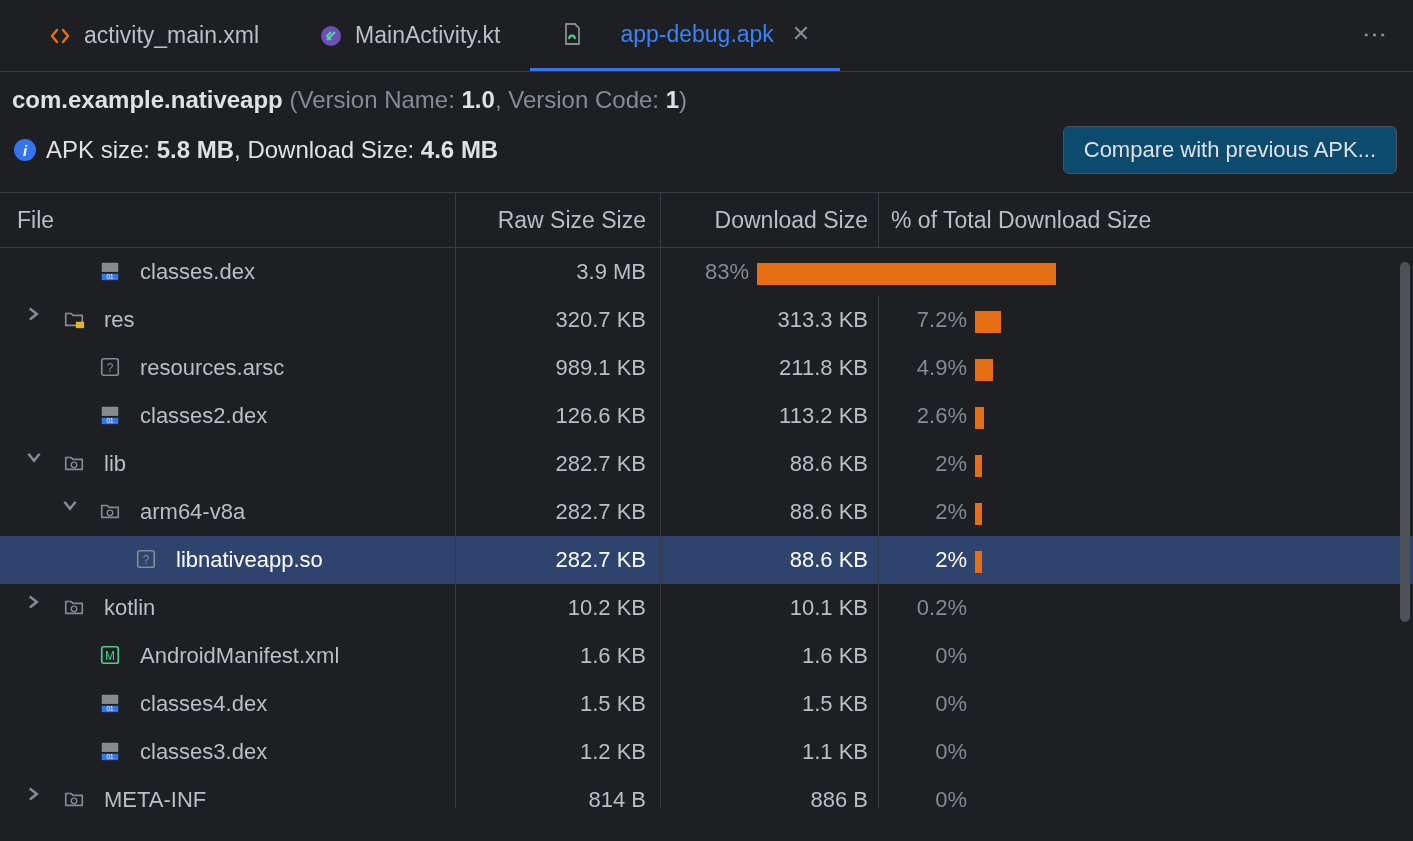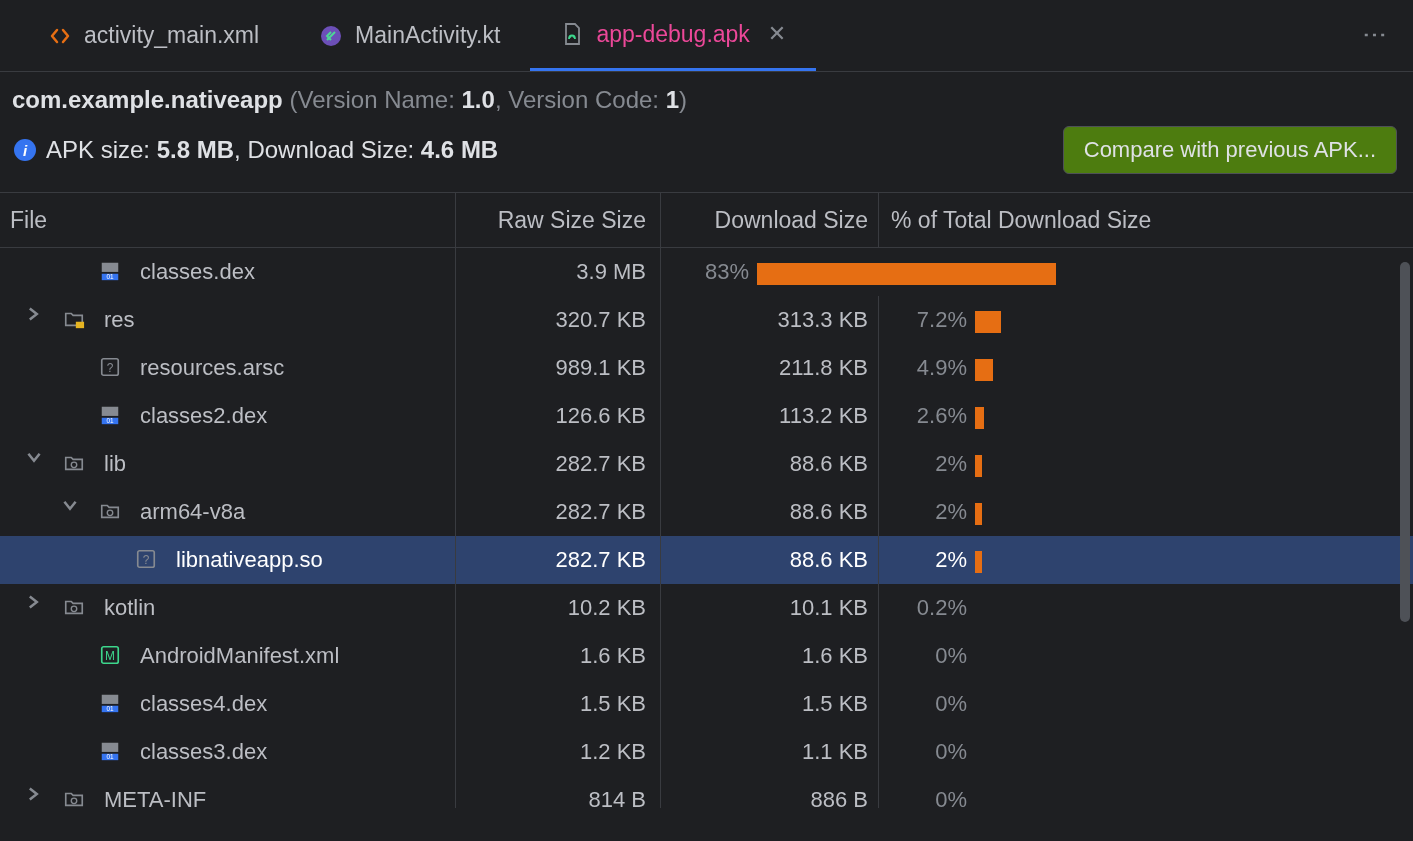--- a/index.html
+++ b/index.html
@@ -32,21 +32,21 @@
     }
     .tab.active {
       border-bottom: 3px solid #3574f0;
     }
     .tab-close {
       color: #868a91;
       font-size: 22px;
       margin-left: 6px;
     }
     .tab-label { font-size: 23px; color: #bcbec4; }
-    .tab.active .tab-label { color: #ec4899; }
+    .tab.active .tab-label { color: #3b82f6; margin-left: 24px; }
     .overflow-menu {
       margin-left: auto;
       margin-right: 24px;
       font-size: 24px;
       color: #868a91;
       letter-spacing: 2px;
       writing-mode: vertical-rl;
     }
     .header-row1 {
       padding: 14px 16px 6px 12px;
@@ -63,38 +63,38 @@
     }
     .info-circle {
       width: 22px; height: 22px; border-radius: 50%; background: #3574f0;
       display: flex; align-items: center; justify-content: center;
       color: #fff; font-weight: 800; font-size: 15px; font-style: italic;
       flex-shrink: 0;
     }
     .header-row2 .sizes { font-size: 24px; color: #dfe1e5; }
     .compare-btn {
       margin-left: auto;
-      background: #4d7c0f;
+      background: #0c4a6e;
       border: 1px solid #4e5157;
       border-radius: 6px;
       padding: 10px 20px;
       color: #dfe1e5;
       font-size: 22px;
       cursor: pointer;
     }
     .table-header {
       display: flex;
       border-top: 1px solid #393b40;
       border-bottom: 1px solid #393b40;
       height: 56px;
       align-items: center;
       font-size: 23px;
       color: #bcbec4;
     }
-    .col-file { width: 455px; padding-left: 10px; }
+    .col-file { width: 455px; padding-left: 17px; }
     .col-raw { width: 205px; text-align: right; padding-right: 14px; border-left: 1px solid #393b40; height:100%; display:flex; align-items:center; justify-content:flex-end; }
     .col-dl { width: 218px; text-align: right; padding-right: 10px; border-left: 1px solid #393b40; height:100%; display:flex; align-items:center; justify-content:flex-end; }
     .col-pct { width: 535px; padding-left: 12px; border-left: 1px solid #393b40; height:100%; display:flex; align-items:center; }
     .rows { height: 560px; overflow-y: auto; }
     .row {
       display: flex;
       height: 48px;
       align-items: center;
       font-size: 22px;
       cursor: pointer;

